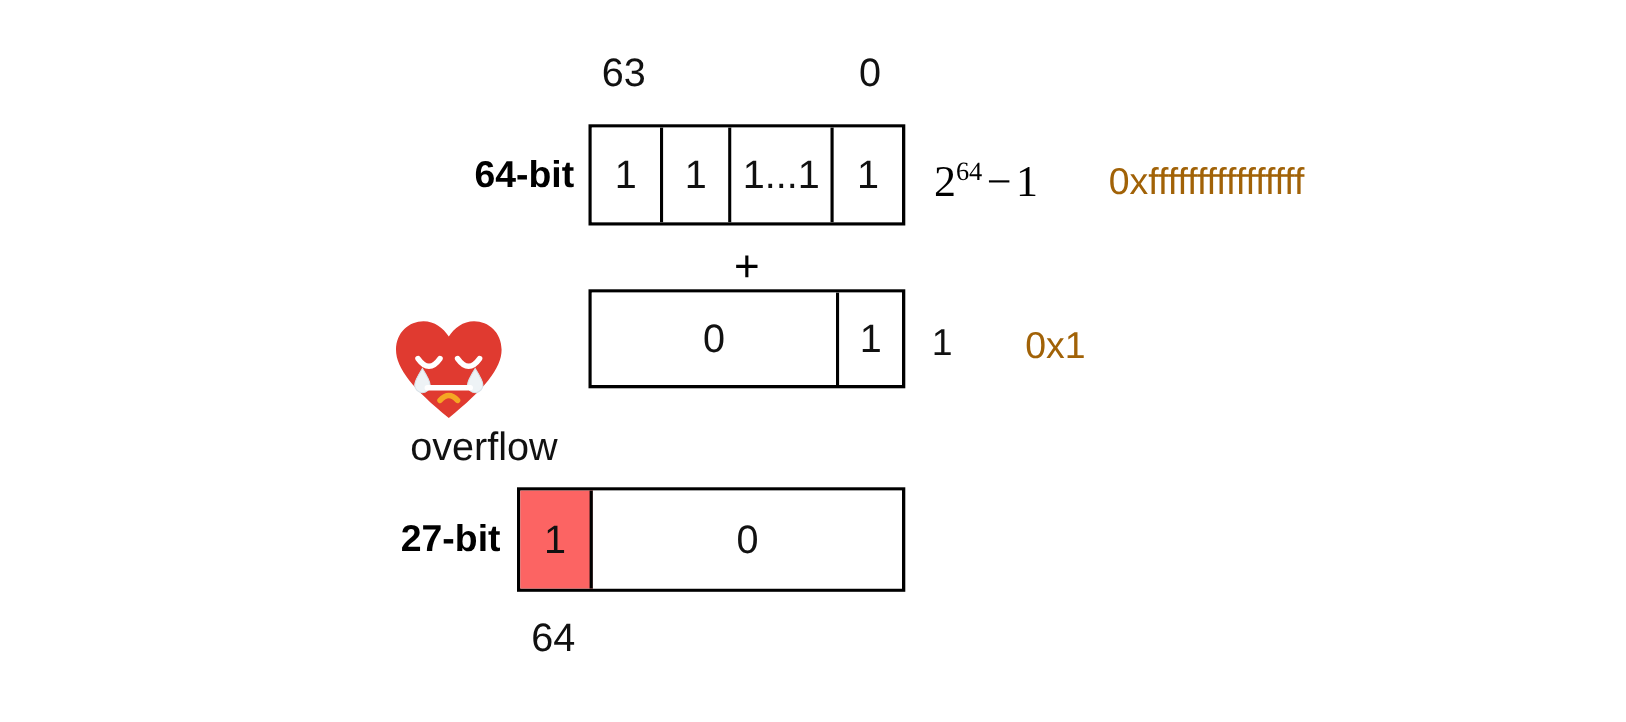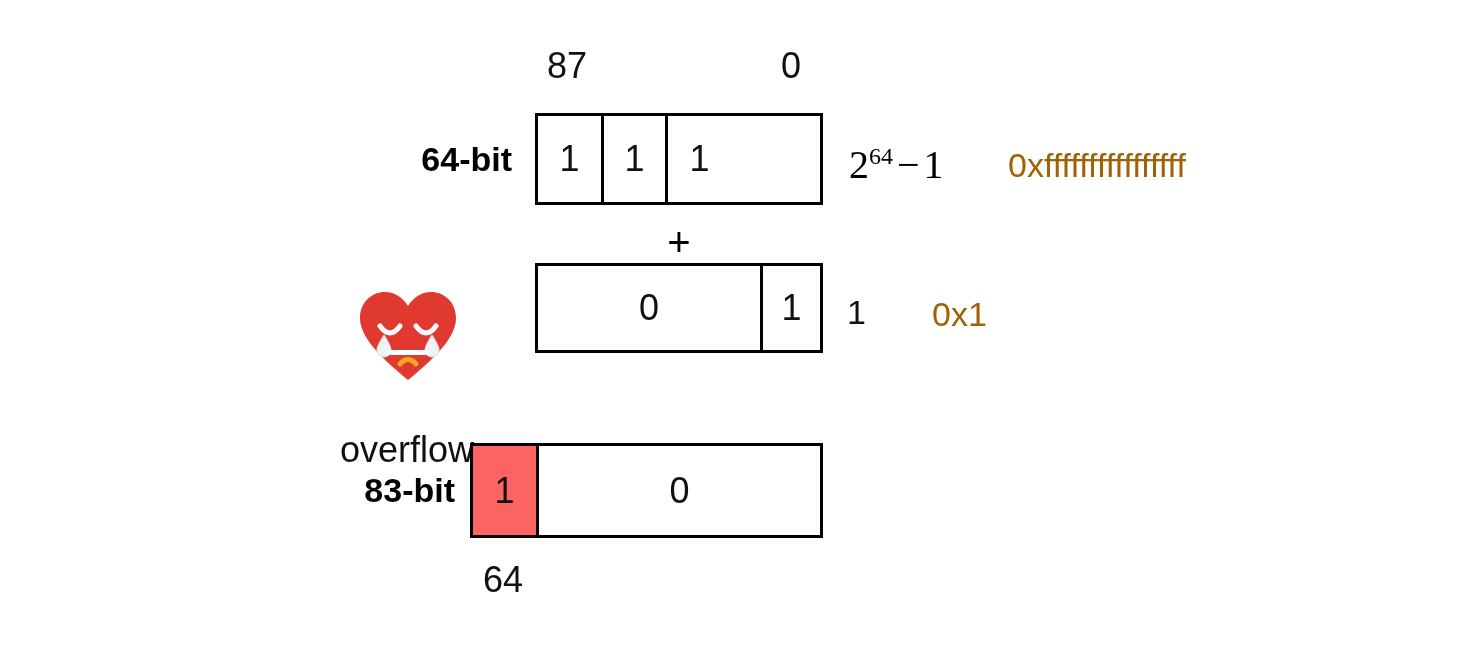--- a/index.html
+++ b/index.html
@@ -101,38 +101,38 @@
     color: #111111;
     white-space: nowrap;
   }
 
   
   .overflow-caption {
     font-family: "Liberation Sans", sans-serif;
     font-size: 36px;
     line-height: 1;
     color: #111111;
-    text-align: center;
+    text-align: right;
     white-space: nowrap;
-    margin-top: 44px;
   }
   .heart-wrap { width: 100px; height: 86px; }
 </style>
 </head>
 <body>
 
-<div class="abs bit-index" style="left:537px; top:48px; width:60px;">87</div>
+<div class="abs bit-index" style="left:537px; top:48px; width:60px;">63</div>
 
 <div class="abs bit-index" style="left:760px; top:48px; width:62px;">0</div>
 
-<div class="abs row-label" style="left:322px; top:142px; width:190px;">64-bit</div>
+<div class="abs row-label" style="left:332px; top:142px; width:190px;">64-bit</div>
 
 <div class="abs bitrow" style="left:535px; top:113px; width:288px; height:92px;">
   <div class="cell" style="width:66px;">1</div>
   <div class="cell" style="width:64px;">1</div>
+  <div class="cell" style="width:95px;">1...1</div>
   <div class="cell" style="width:63px;">1</div>
 </div>
 
 <div class="abs value-expr" style="left:849px; top:145px;text-align:right;">
   <span>2</span><span class="sup">64</span><span class="minus">−</span><span>1</span>
 </div>
 
 <div class="abs hex-value" style="left:1008px; top:148px;">0xffffffffffffffff</div>
 
 <div class="abs plus-sign" style="left:649px; top:222px; width:60px;">+</div>
@@ -163,20 +163,20 @@
     <path d="M74 45 c-5 8 -7 12 -7 15 a7 7 0 0 0 14 0 c0 -3 -2 -7 -7 -15 Z" fill="#eef3f6" stroke="#d8e2e8" stroke-width="1"></path>
 
     <rect x="28" y="60" width="44" height="5" rx="2.5" fill="#ffffff"></rect>
 
     <path d="M42 74 q8 -9 16 0" fill="none" stroke="#f5a623" stroke-width="5" stroke-linecap="round"></path>
   </svg>
 </div>
 
 <div class="abs overflow-caption" style="left:307px; top:388px; width:200px;">overflow</div>
 
-<div class="abs row-label" style="left:265px; top:473px; width:190px;">83-bit</div>
+<div class="abs row-label" style="left:265px; top:473px; width:190px;">27-bit</div>
 
 <div class="abs bitrow" style="left:470px; top:443px; width:353px; height:95px;">
   <div class="cell filled" style="width:67px;">1</div>
   <div class="cell" style="width:286px;">0</div>
 </div>
 
 <div class="abs bit-index" style="left:472px; top:562px; width:62px;">64</div>
 
 </body></html>

